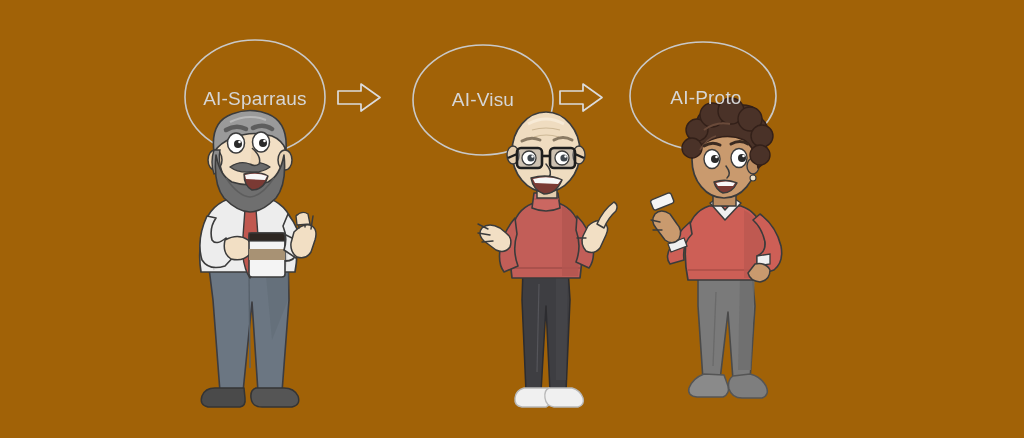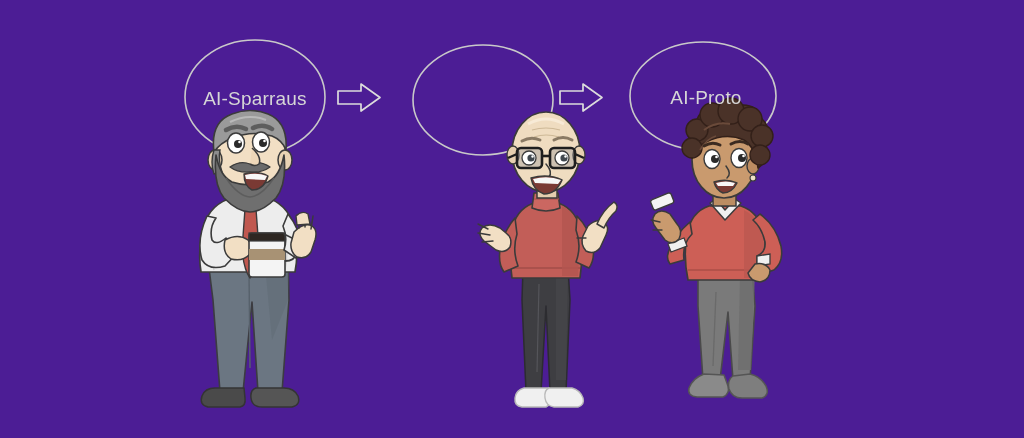--- a/index.html
+++ b/index.html
@@ -35,21 +35,21 @@
     text-align: center;
     user-select: none;
   }
   #label-0 { left: 185px; top: 88px; width: 140px; }
   #label-1 { left: 413px; top: 89px; width: 140px; }
   #label-2 { left: 633px; top: 87px; width: 146px; }
 </style>
 </head>
 <body style="background: rgb(38, 38, 38);">
 
-<div id="scene" style="background: #4c1d95;">
+<div id="scene" style="background: #a16207;">
 
   <svg class="layer" viewBox="0 0 1024 438" xmlns="http://www.w3.org/2000/svg">
 
     <g>
       <ellipse cx="255" cy="97" rx="70" ry="57" fill="none" stroke="#c9c9c9" stroke-width="1.6"></ellipse>
       <ellipse cx="483" cy="100" rx="70" ry="55" fill="none" stroke="#c9c9c9" stroke-width="1.6"></ellipse>
       <ellipse cx="703" cy="96" rx="73" ry="54" fill="none" stroke="#c9c9c9" stroke-width="1.6"></ellipse>
     </g>
 
     <g>
@@ -265,16 +265,17 @@
       <path d="M 726 166 Q 732 174 727 178" fill="none" stroke="#3b3b3b" stroke-width="1.5" stroke-linecap="round"></path>
 
       <path d="M 714 182 Q 726 178 737 183 Q 732 193 723 193 Q 716 190 714 182 Z" fill="#7a3a34" stroke="#3b3b3b" stroke-width="1.4" stroke-linejoin="round"></path>
       <path d="M 716 183 Q 726 180 735 183 L 733 186 L 718 186 Z" fill="#f7f7f7"></path>
     </g>
 
   </svg>
 
   <div class="bubble-label" id="label-0">AI-Sparraus</div>
 
+  <div class="bubble-label" id="label-1">AI-Visu</div>
 
   <div class="bubble-label" id="label-2">AI-Proto</div>
 
 </div>
 
 </body></html>

